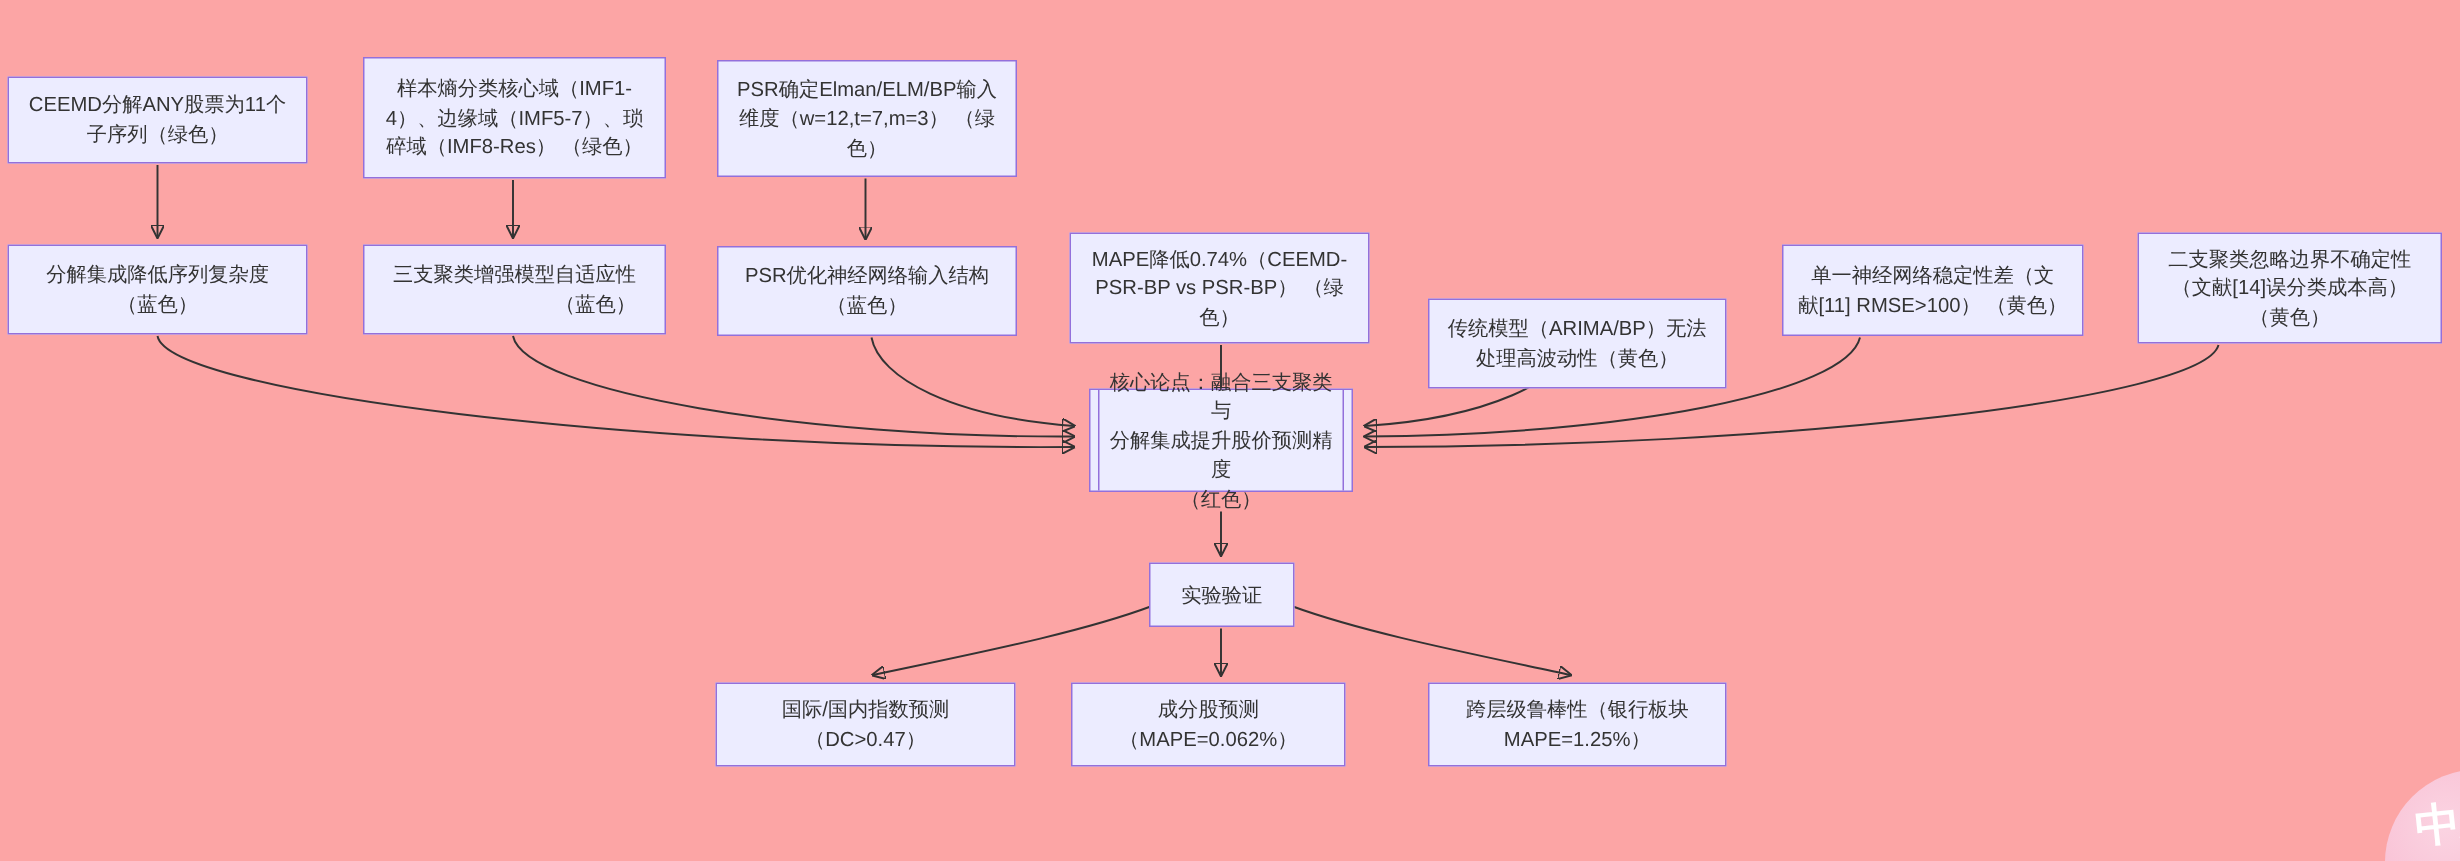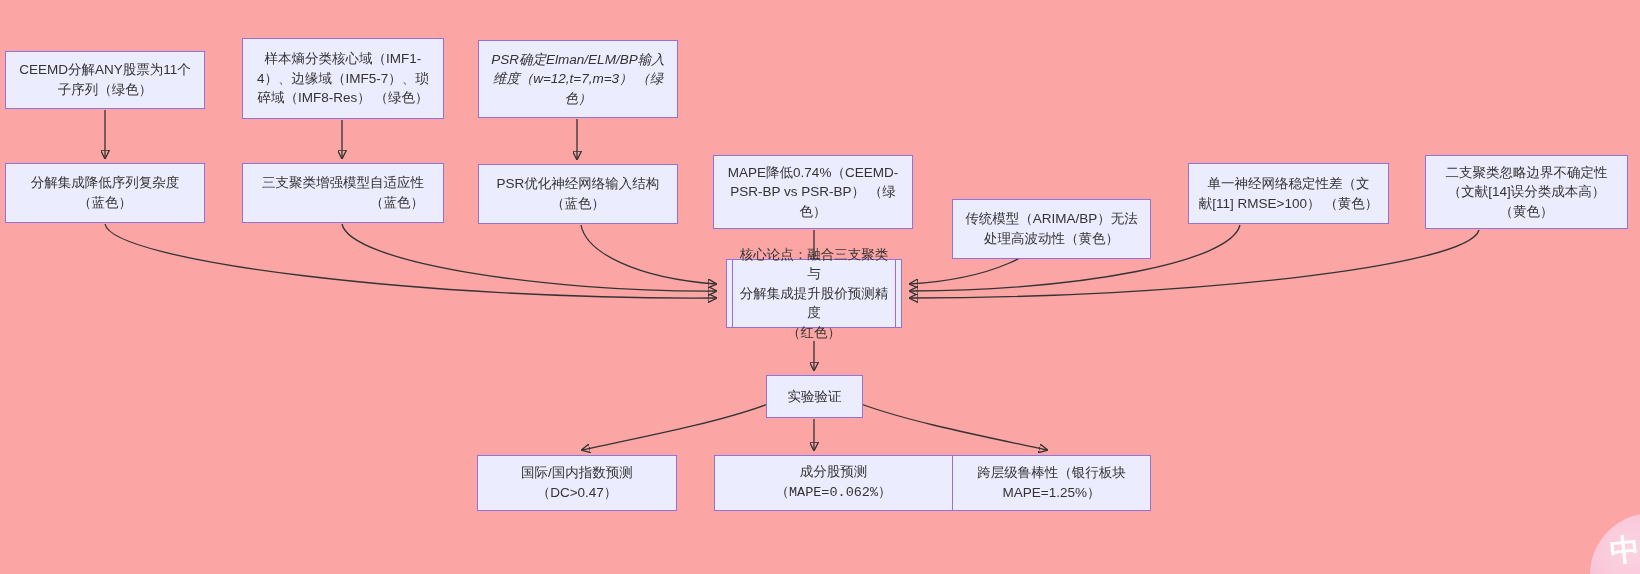--- a/index.html
+++ b/index.html
@@ -104,21 +104,21 @@
     <path d="M861,404 C910,422 982,436 1047,450" marker-end="url(#arrow)"></path>
   </svg>
 
   <div class="node" style="left:5px; top:51px; width:200px; height:58px;">CEEMD分解ANY股票为11个
 子序列（绿色）</div>
 
   <div class="node" style="left:242px; top:38px; width:202px; height:81px;">样本熵分类核心域（IMF1-
 4）、边缘域（IMF5-7）、琐
 碎域（IMF8-Res） （绿色）</div>
 
-  <div class="node" style="left:478px; top:40px; width:200px; height:78px;font-style:italic;">PSR确定Elman/ELM/BP输入
+  <div class="node" style="left:478px; top:40px; width:200px; height:78px;">PSR确定Elman/ELM/BP输入
 维度（w=12,t=7,m=3） （绿
 色）</div>
 
   <div class="node" style="left:5px; top:163px; width:200px; height:60px;">分解集成降低序列复杂度
 （蓝色）</div>
 
   <div class="node" style="left:242px; top:163px; width:202px; height:60px;text-align:right;">三支聚类增强模型自适应性
 （蓝色）</div>
 
   <div class="node" style="left:478px; top:164px; width:200px; height:60px;">PSR优化神经网络输入结构
@@ -144,21 +144,21 @@
     <span>核心论点：融合三支聚类与
 分解集成提升股价预测精度
 （红色）</span>
   </div>
 
   <div class="node" style="left:766px; top:375px; width:97px; height:43px;">实验验证</div>
 
   <div class="node" style="left:477px; top:455px; width:200px; height:56px;">国际/国内指数预测
 （DC&gt;0.47）</div>
 
-  <div class="node" style="left:714px; top:455px; width:239px; height:56px;font-family:Liberation Mono, monospace;">成分股预测
+  <div class="node" style="left:714px; top:455px; width:183px; height:56px;">成分股预测
 （MAPE=0.062%）</div>
 
   <div class="node" style="left:952px; top:455px; width:199px; height:56px;">跨层级鲁棒性（银行板块
 MAPE=1.25%）</div>
 
   <div class="float-btn">
     <span class="float-label">中A</span>
   </div>
 
 </div>

